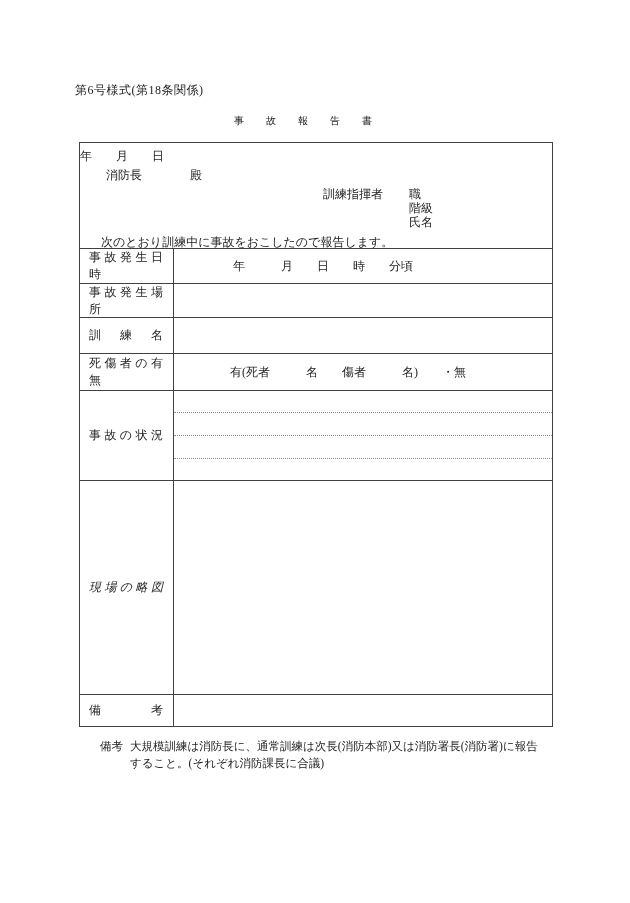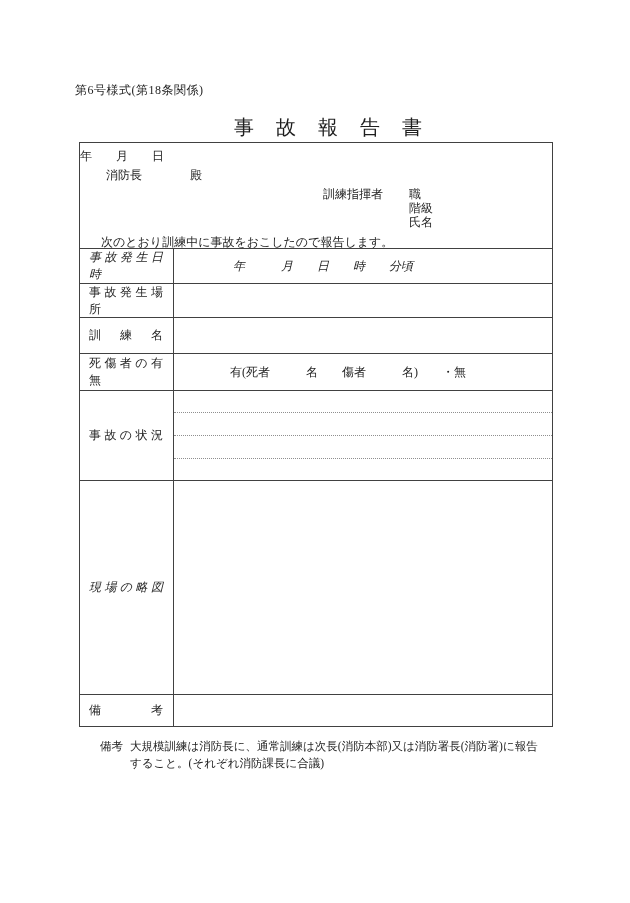--- a/index.html
+++ b/index.html
@@ -12,41 +12,41 @@
     overflow: hidden;
   }
   .page { position: absolute; left: 0; top: 0; width: 630px; height: 737px; background: #fff; }
 
   .form-number {
     position: absolute; left: 75px; top: 82px;
     font-size: 12px; letter-spacing: 0.5px; white-space: pre;
   }
   .doc-title {
     position: absolute; left: 234px; top: 114px;
-    font-size: 20px; letter-spacing: 22px; white-space: pre;
+    font-size: 10px; letter-spacing: 22px; white-space: pre;
   }
 
   .frm {
     position: absolute; left: 79px; top: 142px;
     width: 474px; height: 585px;
     border: 1px solid #414141;
     display: flex; flex-direction: column;
     font-size: 12px;
   }
   .row { display: flex; border-top: 1px solid #414141; flex: none; }
   .row.header { border-top: none; display: block; }
 
   .hdr { height: 105px; padding-top: 6px; }
   .h-date   { padding-right: 12px; line-height: 15px; white-space: pre; }
   .h-addr   { padding-left: 26px; line-height: 15px; margin-top: 4px; white-space: pre; }
   .h-cmd    { margin-left: 243px; margin-top: 4px; display: flex; gap: 26px; line-height: 14px; }
   .h-cmd-fields div { line-height: 14px; }
   .h-intro  { padding-left: 21px; margin-top: 6px; line-height: 14px; }
 
-  .r2 { height: 35px; font-style: italic; }
+  .r2 { height: 35px; }
   .r3 { height: 34px; }
   .r4 { height: 36px; }
   .r5 { height: 37px; gap: 40px; }
   .r6 { height: 90px; }
   .r7 { height: 214px; font-style: italic; }
   .r8 { height: 32px; }
 
   .lbl {
     width: 94px; flex: none;
     border-right: 1px solid #414141;

